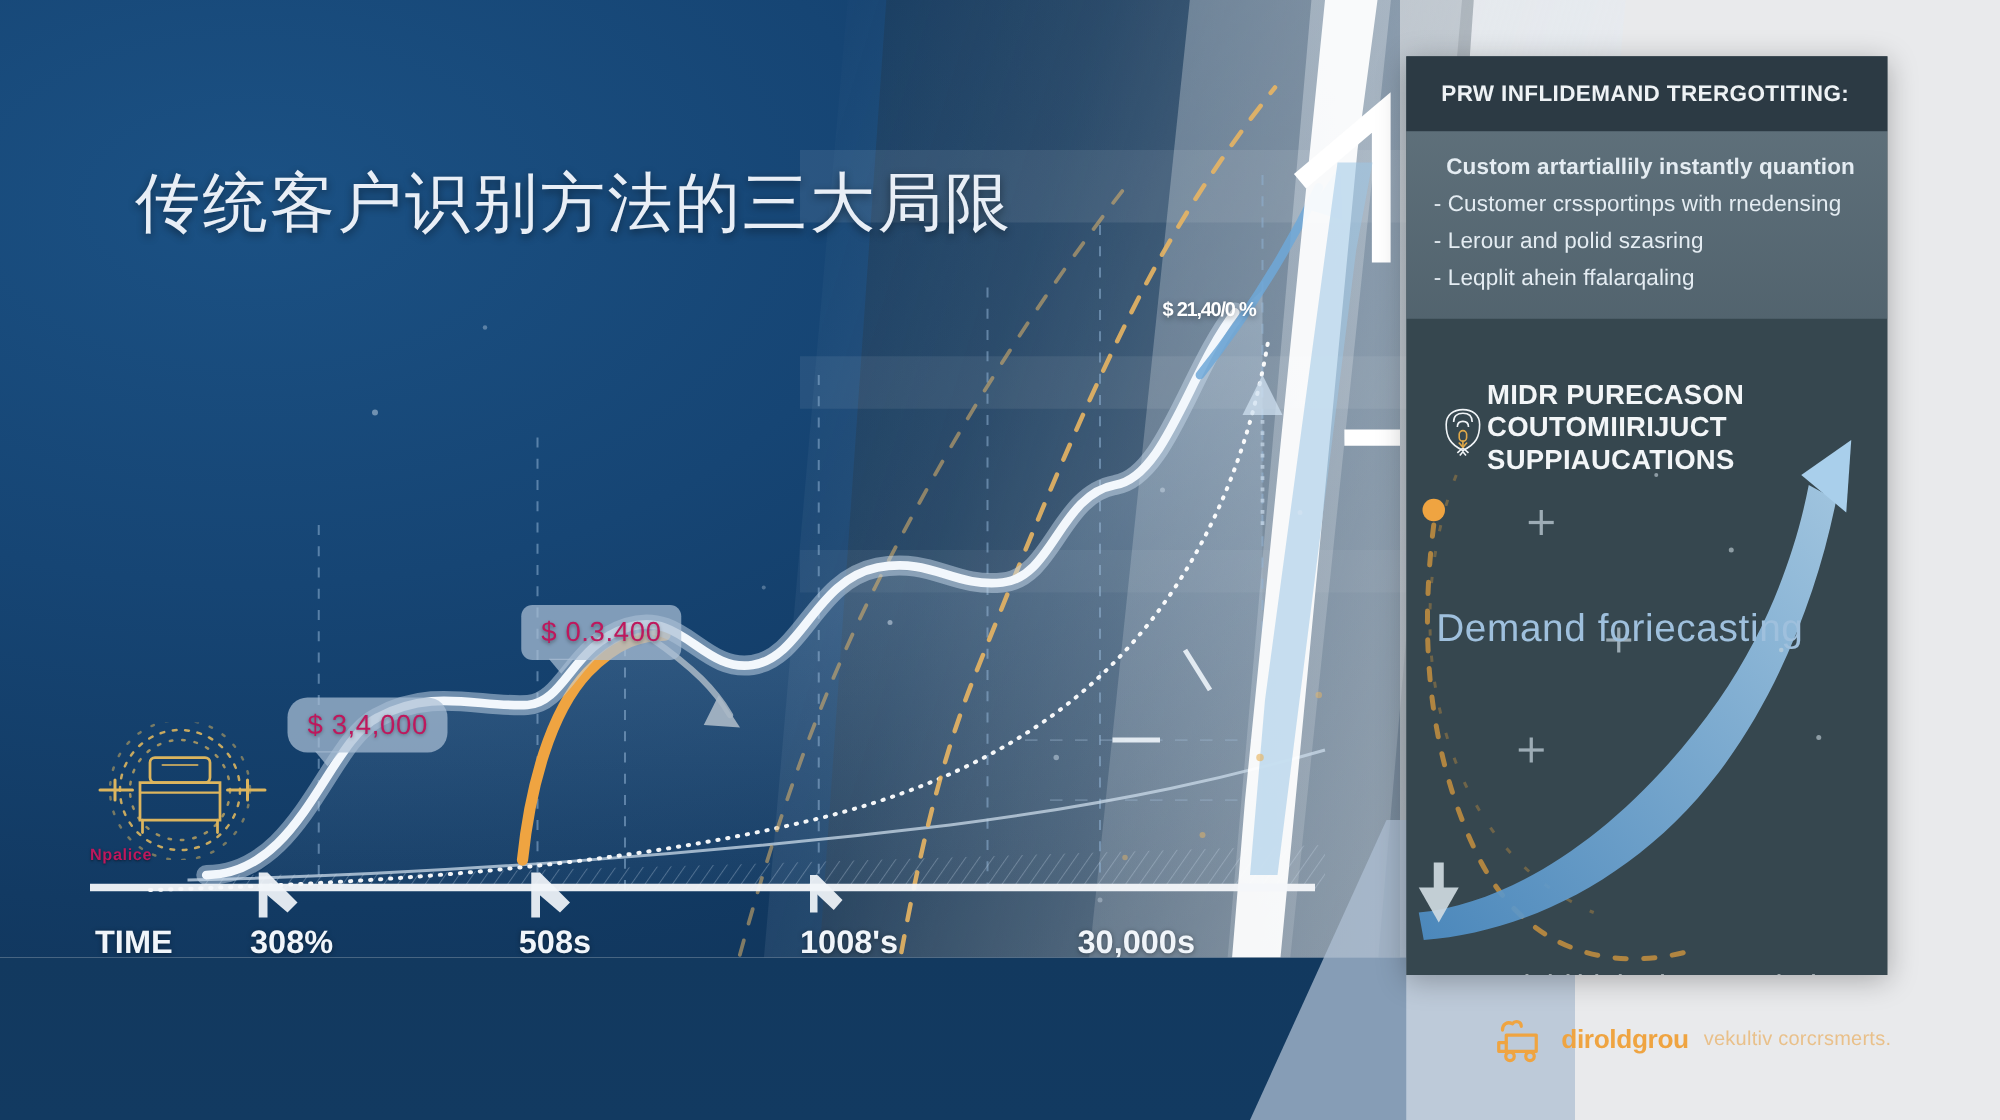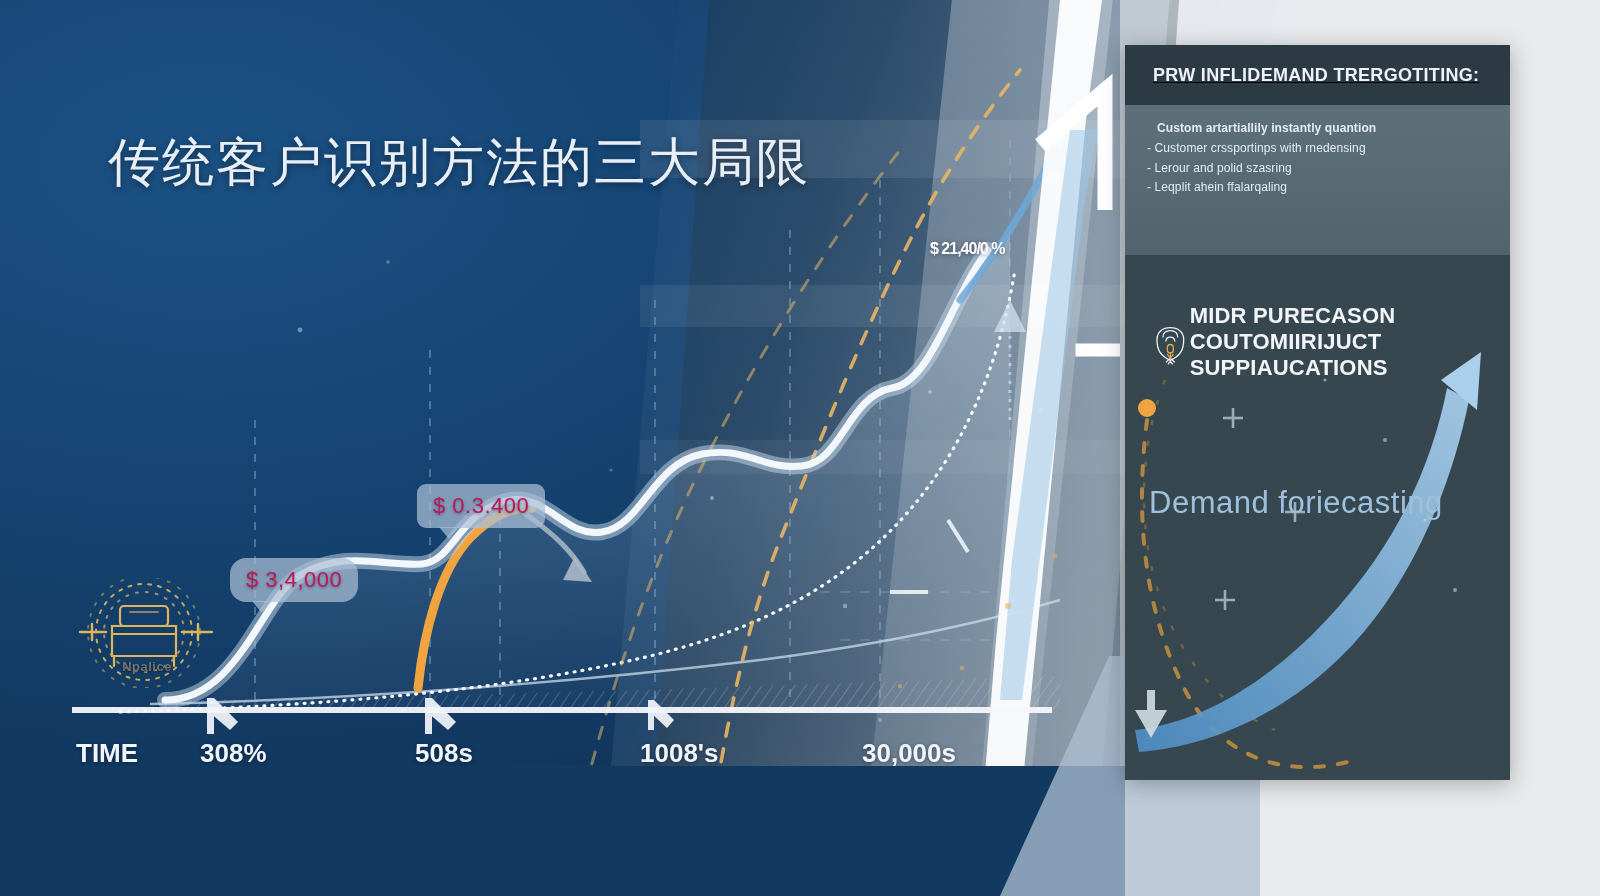--- a/index.html
+++ b/index.html
@@ -127,48 +127,48 @@
     text-shadow:0 1px 4px rgba(0,0,0,.4); line-height:1.05;
   }
   .axis-item .k {
     display:block; font-size:17px; font-weight:400; color:#b8cbe0;
     margin-top:5px;
   }
 
   
   .gold-icon { position:absolute; left:72px; top:578px; width:150px; height:132px; }
   .gold-icon .cap {
-    position:absolute; left:0; top:81px; width:150px; text-align:center;
-    font-size:13px; color:#737373; font-weight:600; letter-spacing:.5px;
+    position:absolute; left:0; top:98px; width:150px; text-align:left;
+    font-size:13px; color:#be185d; font-weight:600; letter-spacing:.5px;
     text-shadow:0 1px 2px rgba(0,0,0,.5);
   }
 
   
   .rpanel {
     position:absolute; left:1125px; top:45px; width:385px; height:735px;
     background:#36474f;
     box-shadow:0 4px 22px rgba(0,0,0,.28);
     overflow:hidden;
   }
   .rp-header {
     position:absolute; left:0; top:0; width:385px; height:60px;
     background:#2c3a44;
-    display:flex; align-items:center;text-decoration:underline;
+    display:flex; align-items:center;
   }
   .rp-header .t {
     padding-left:28px; font-size:18px; font-weight:700; color:#eef2f5;
     letter-spacing:.3px; white-space:nowrap;
   }
   .rp-list {
     position:absolute; left:0; top:60px; width:385px; height:150px;
     background:linear-gradient(180deg,rgba(118,136,148,.62),rgba(108,126,139,.52));
     padding:14px 18px 0 22px;
   }
   .rp-list li {
-    list-style:none; font-size:12px; line-height:1.65; color:#e4ecf2;
+    list-style:none; font-size:18px; line-height:1.65; color:#e4ecf2;
     white-space:nowrap; letter-spacing:.1px;
   }
   .rp-list li.first { font-weight:600; padding-left:10px; }
 
   .rp-badge {
     position:absolute; left:26px; top:258px; width:340px;
     display:flex; align-items:flex-start; 
   }
   .rp-badge .txt {
     font-size:22px; font-weight:800; color:#f2f5f7; line-height:1.18;
@@ -441,14 +441,27 @@
         </g>
       </svg>
       <div class="txt">MIDR PURECASON COUTOMIIRIJUCT SUPPIAUCATIONS</div>
     </div>
 
     <div class="rp-demand">Demand foriecasting</div>
 
     <div class="rp-foot">Increased : initial phrecise communication</div>
   </div>
 
+  <div class="brand">
+    <svg width="42" height="40" viewBox="0 0 42 40">
+      <g stroke="#efa441" fill="none" stroke-width="2.6" stroke-linejoin="round" stroke-linecap="round">
+        <path d="M7,12 C7,7 11,5 15,7 C17,4 22,5 22,9"></path>
+        <path d="M10,16 L34,16 L34,29 L10,29 Z"></path>
+        <path d="M10,22 L4,22 L4,29 L10,29"></path>
+        <circle cx="13" cy="33" r="3.4"></circle>
+        <circle cx="29" cy="33" r="3.4"></circle>
+      </g>
+    </svg>
+    <span class="b1">diroldgrou</span>
+    <span class="b2">vekultiv corcrsmerts.</span>
+  </div>
 
 </div>
 
 </body></html>

